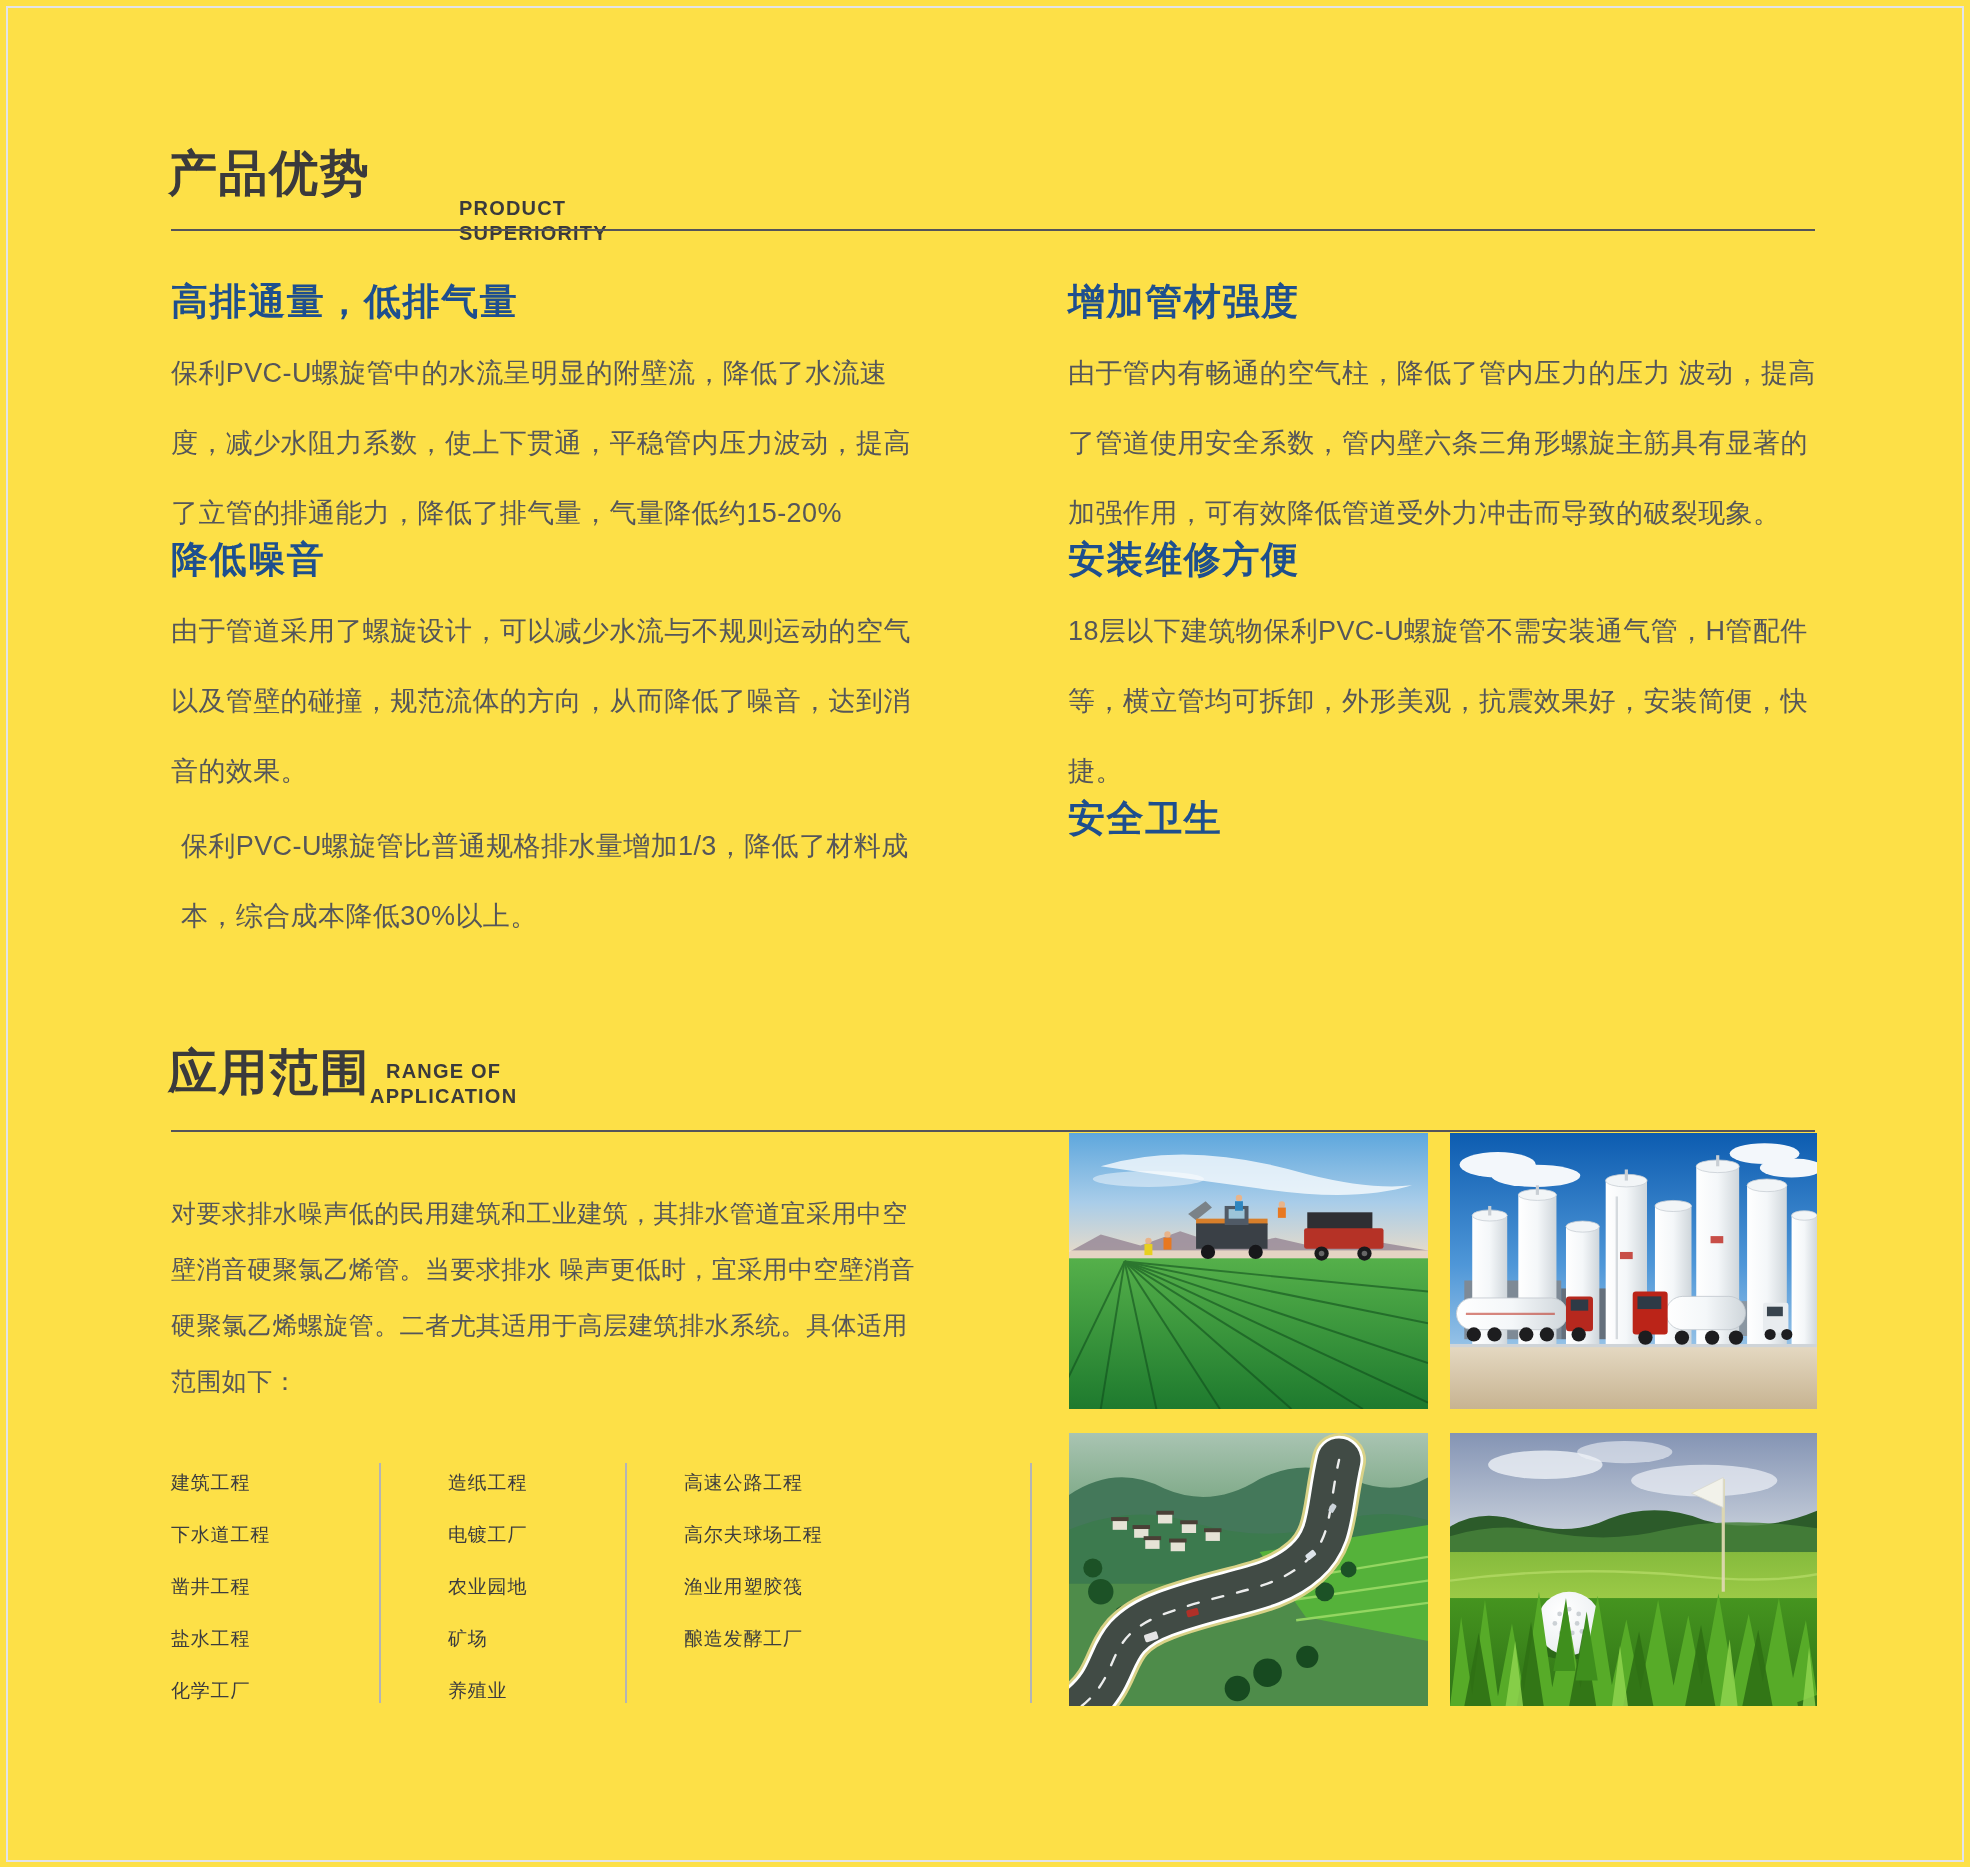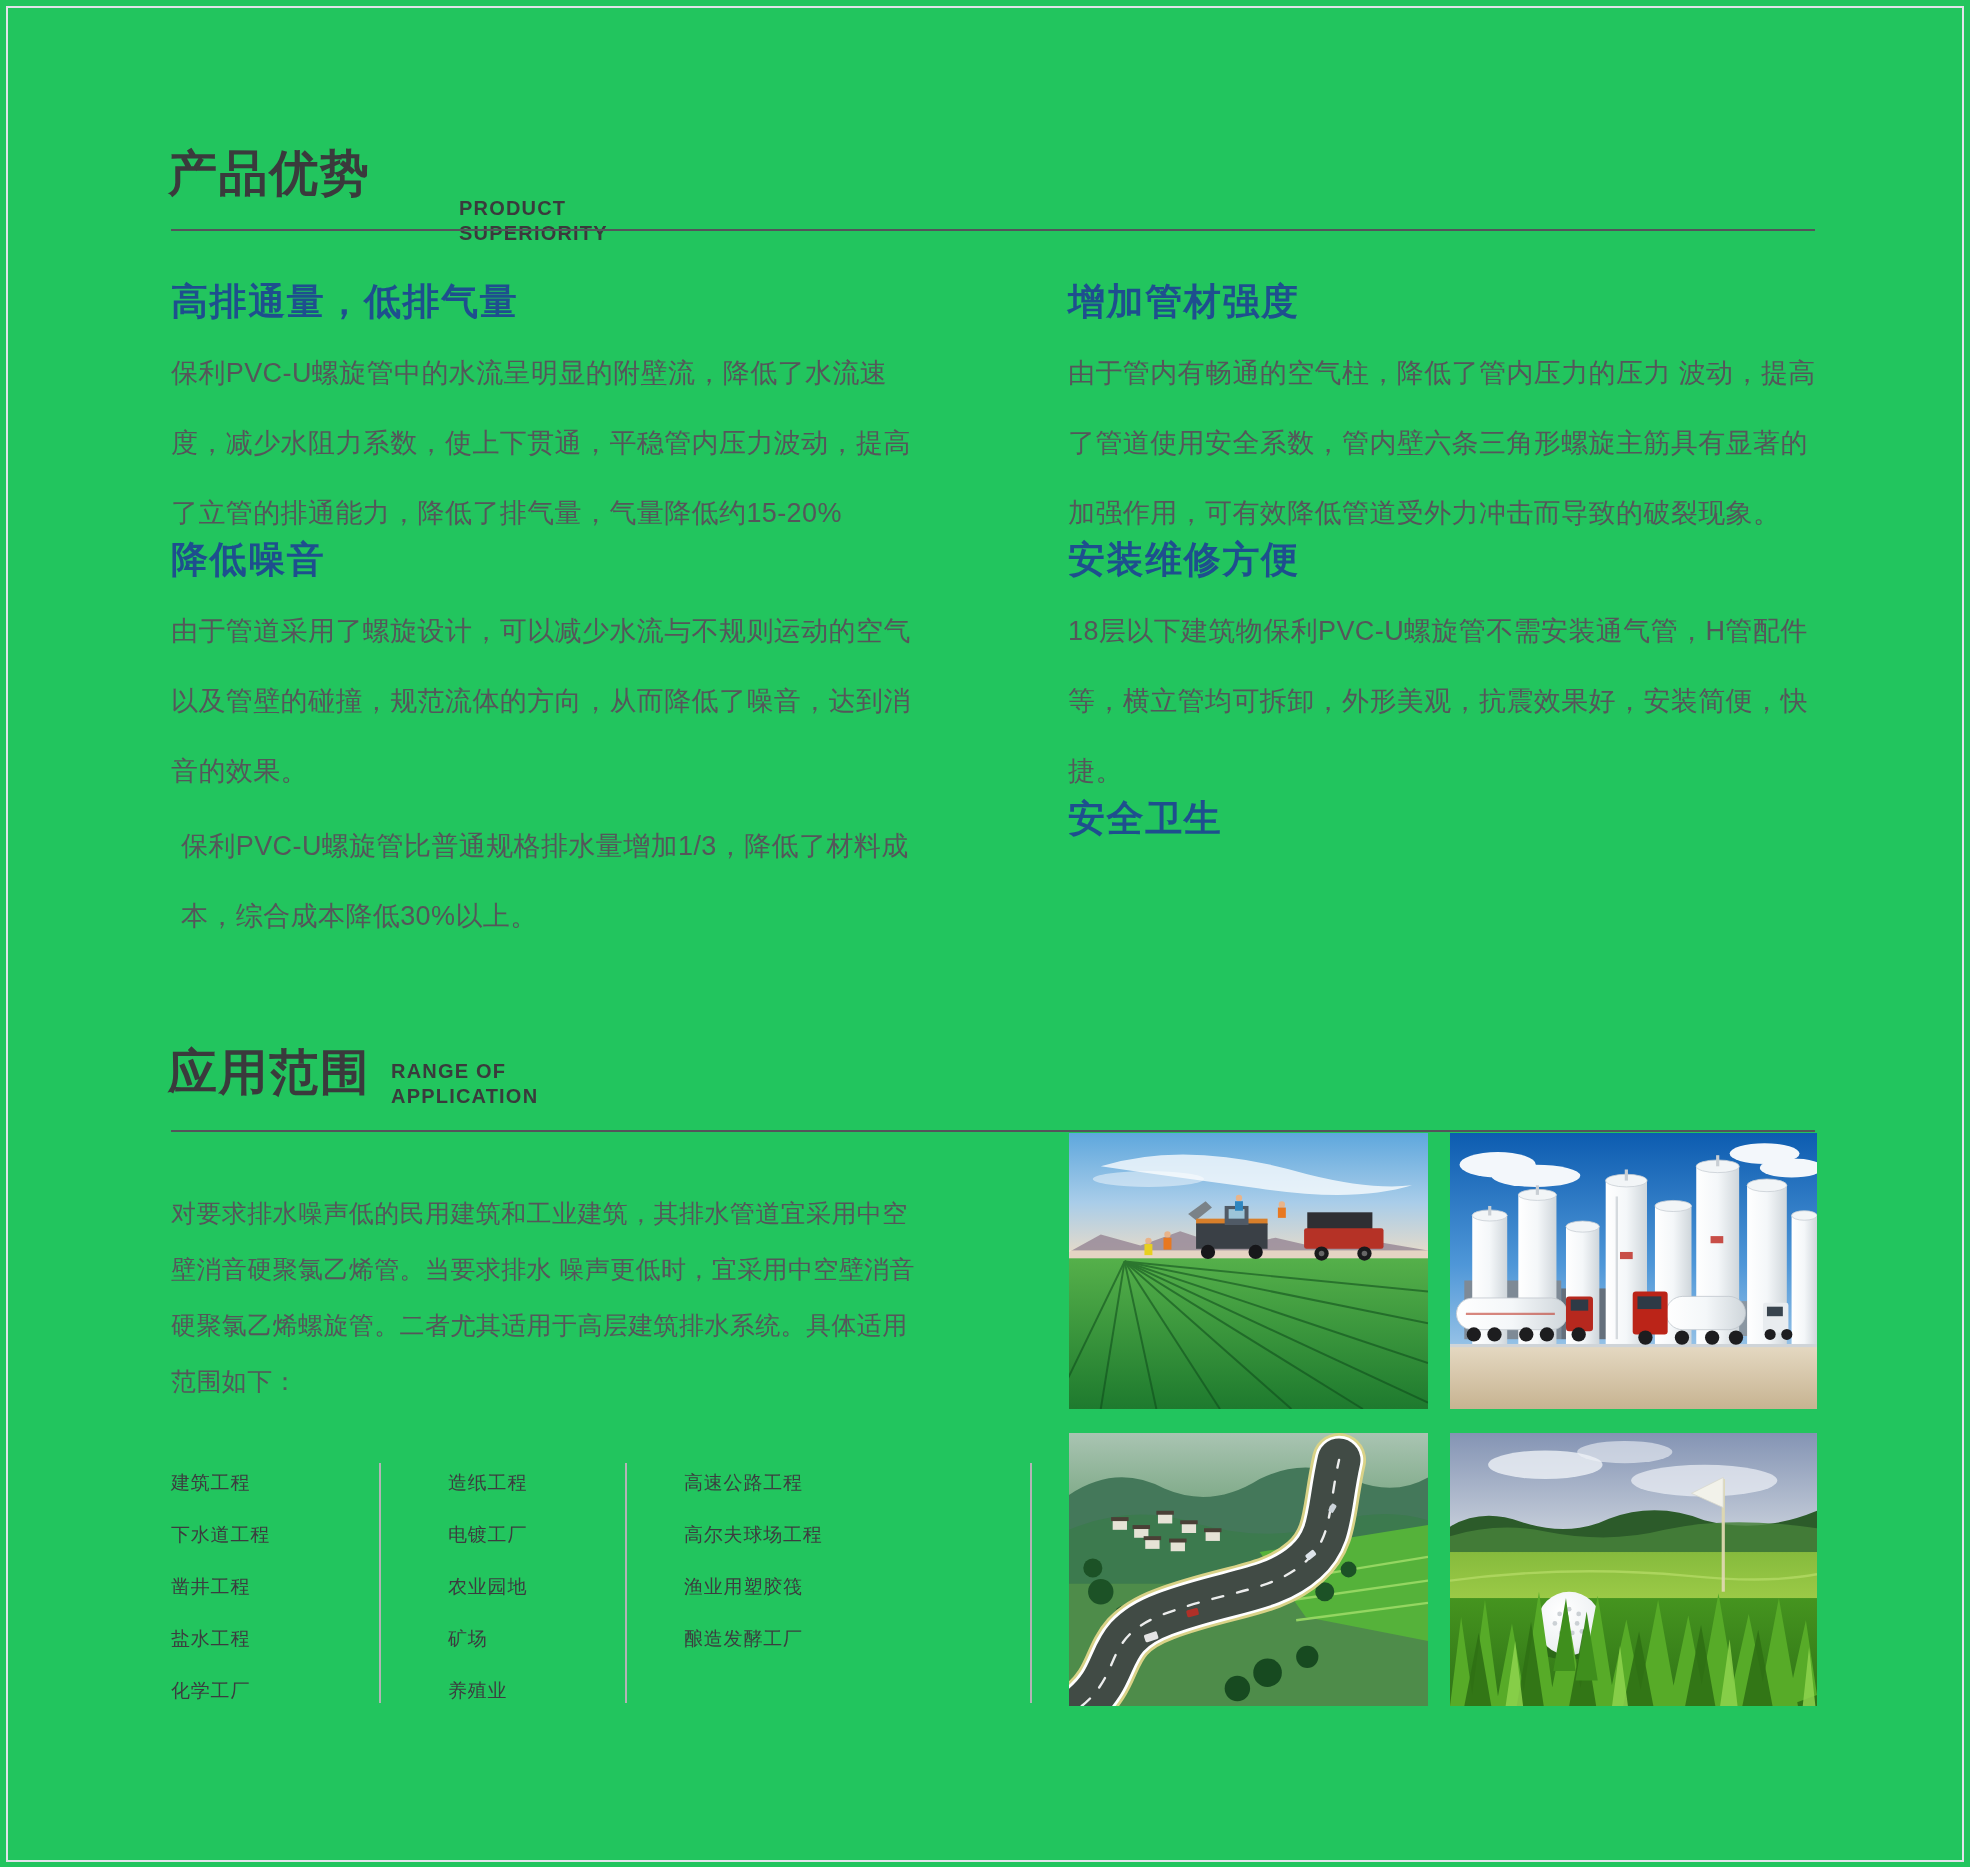--- a/index.html
+++ b/index.html
@@ -1,17 +1,17 @@
 <!DOCTYPE html>
 <html style="font-size:12.7px"><head>
 <meta charset="utf-8">
 <style>
   html,body{margin:0;padding:0;background:#ffffff;}
   .page{
-    position:relative;width:1970px;height:1868px;background:#22c55e;overflow:hidden;
+    position:relative;width:1970px;height:1868px;background:#fde047;overflow:hidden;
     font-family:"Liberation Sans","DejaVu Sans",sans-serif;
   }
   .frame{position:absolute;left:5.6px;top:5.6px;right:5.6px;bottom:5.6px;border:2.4px solid #e2e3ea;pointer-events:none;}
   .abs{position:absolute;}
   .title-zh{font-size:49px;font-weight:900;color:#3a3a3c;letter-spacing:1.6px;line-height:1.05;}
   .title-en{font-size:20px;font-weight:700;color:#3a3a3c;letter-spacing:1.2px;line-height:24.6px;}
   .rule{position:absolute;height:2.4px;background:#54545a;width:1644px;left:171px;}
   .adv{position:absolute;width:750px;}
   .adv h3{margin:0;font-size:37px;font-weight:700;color:#1e4f8e;letter-spacing:1.6px;line-height:44px;}
   .adv p{margin:14.3px 0 0 0;font-size:27px;color:#55565a;letter-spacing:0.4px;line-height:70px;}
@@ -53,21 +53,21 @@
   </div>
   <div class="adv" style="left:1068px;top:538px;">
     <h3>安装维修方便</h3>
     <p>18层以下建筑物保利PVC-U螺旋管不需安装通气管，H管配件等，横立管均可拆卸，外形美观，抗震效果好，安装简便，快捷。</p>
   </div>
   <div class="adv" style="left:1068px;top:797px;">
     <h3>安全卫生</h3>
   </div>
 
   <div class="abs title-zh" style="left:168px;top:1047px;">应用范围</div>
-  <div class="abs title-en" style="left:391px;top:1059px;">
+  <div class="abs title-en" style="left:370px;top:1059px;text-align:center;">
     <div>RANGE OF</div>
     <div>APPLICATION</div>
   </div>
   <div class="rule" style="top:1130px;"></div>
 
   <div class="intro">对要求排水噪声低的民用建筑和工业建筑，其排水管道宜采用中空壁消音硬聚氯乙烯管。当要求排水 噪声更低时，宜采用中空壁消音硬聚氯乙烯螺旋管。二者尤其适用于高层建筑排水系统。具体适用 范围如下：</div>
 
   <div class="applist" style="left:171px;">
     <div>建筑工程</div>
     <div>下水道工程</div>

